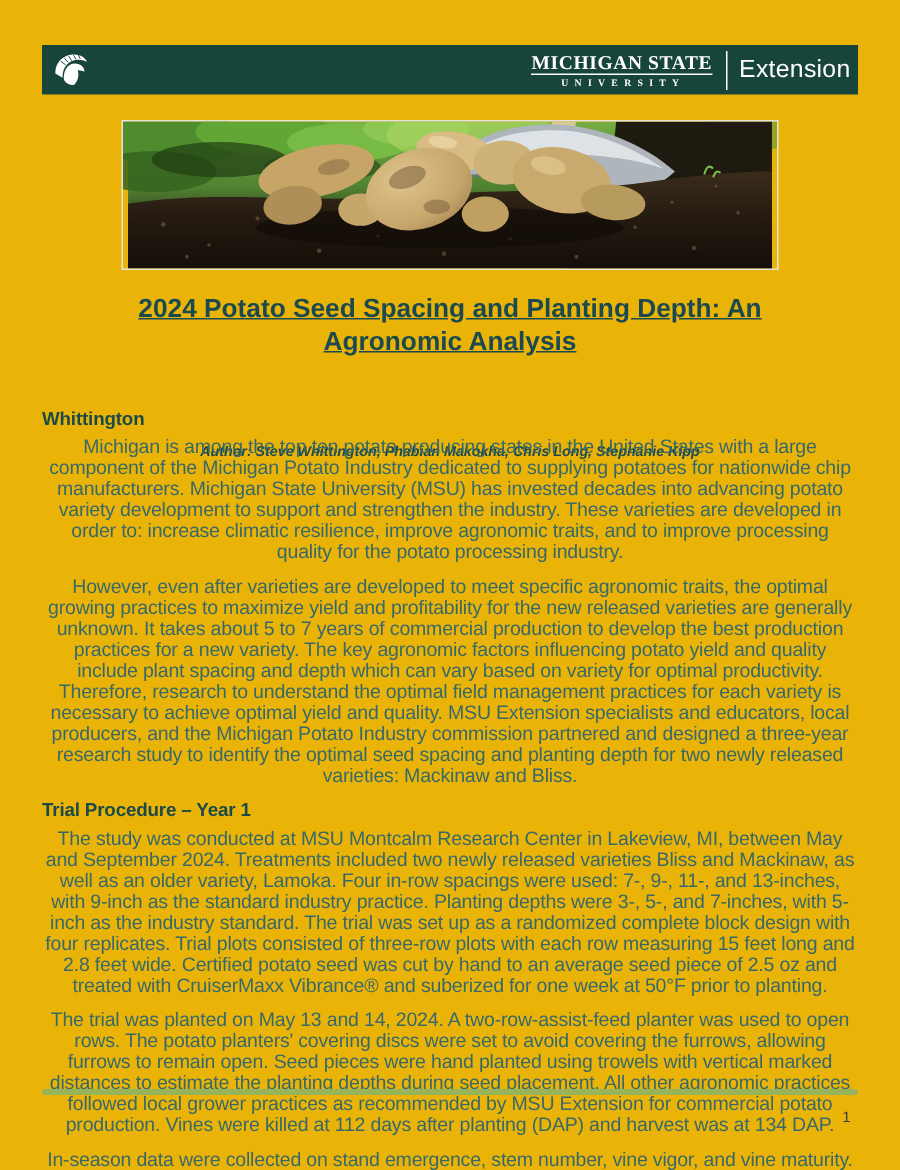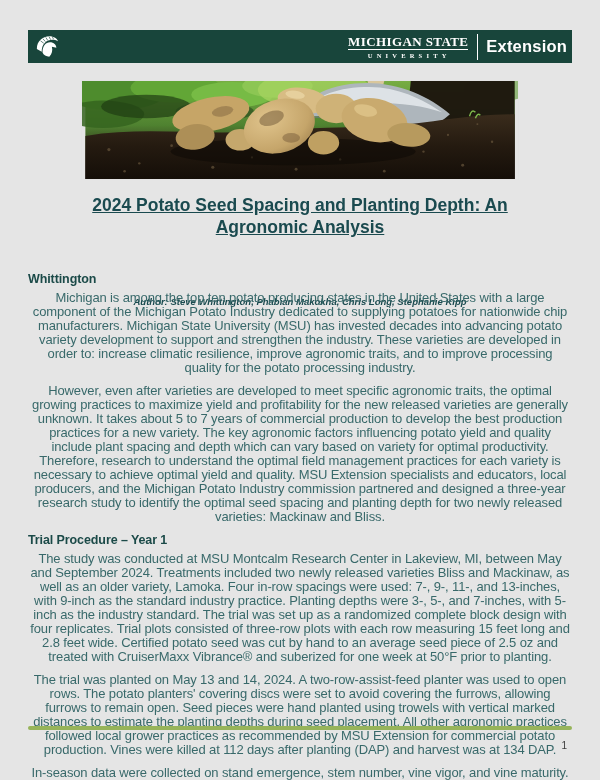--- a/index.html
+++ b/index.html
@@ -3,21 +3,21 @@
 <meta charset="utf-8">
 <style>
   * { margin: 0; padding: 0; box-sizing: border-box; }
   html, body { background: #ffffff; }
   body {
     width: 600px; height: 780px;
     position: relative;
     font-family: "Liberation Sans", sans-serif;
     overflow: hidden;
   }
-  .page { position: absolute; inset: 0; background: #e5e5e5; }
+  .page { position: absolute; inset: 0; background: #eab308; }
 
   
   .msu-bar {
     position: absolute; left: 28px; right: 28px; top: 30px; height: 33px;
     background: #18453B;
     display: flex; align-items: center;
   }
   .helmet { margin-left: 6px; width: 26px; height: 27px; flex: 0 0 auto; }
   .bar-right { margin-left: auto; display: flex; align-items: center; margin-right: 5px; }
   .wordmark { text-align: center; color: #fff; }
@@ -25,21 +25,21 @@
     font-family: "Liberation Serif", serif;
     font-size: 13px; font-weight: bold; letter-spacing: 0.4px;
     border-bottom: 1.5px solid #fff; padding-bottom: 1px; line-height: 13px;
   }
   .wordmark .line2 {
     font-family: "Liberation Serif", serif;
     font-size: 6.5px; font-weight: bold; letter-spacing: 4.2px;
     margin-top: 2px; line-height: 7px; padding-left: 2px;
   }
   .bar-divider { width: 1px; height: 26px; background: #fff; margin: 0 8px 0 9px; }
-  .brand-ext { color: #fff; font-size: 16.5px; font-weight: 700; letter-spacing: 0.2px; }
+  .brand-ext { color: #fff; font-size: 16.5px; font-weight: 400; letter-spacing: 0.2px; }
 
   
   .hero {
     position: absolute; left: 81px; top: 80px; width: 438px; height: 100px;
     border: 1px solid #e3e3e3; overflow: hidden;
   }
   .hero svg { display: block; }
 
   
   .title {

